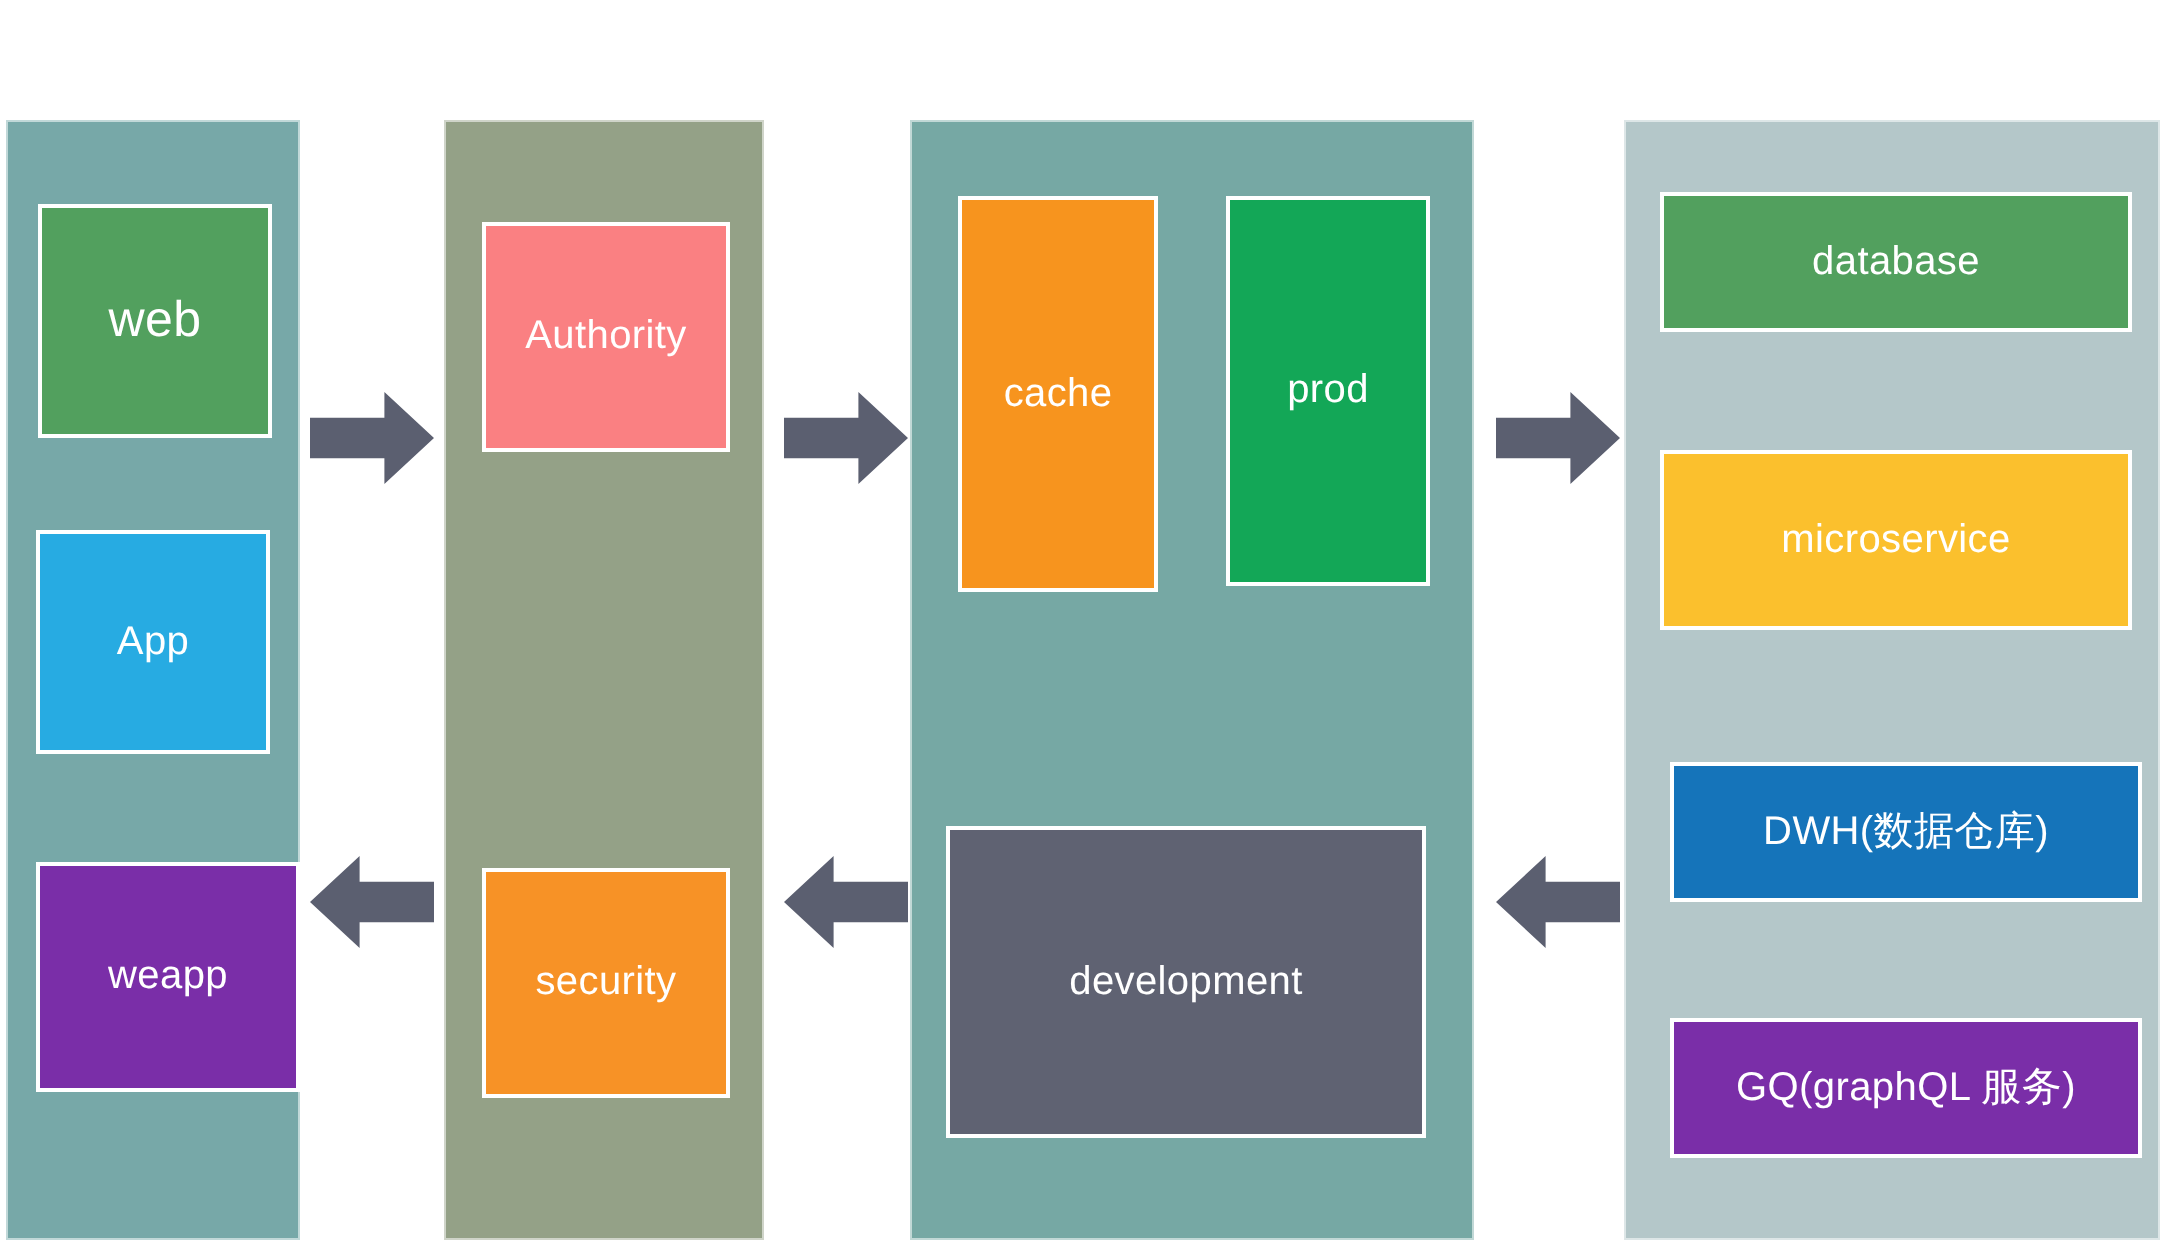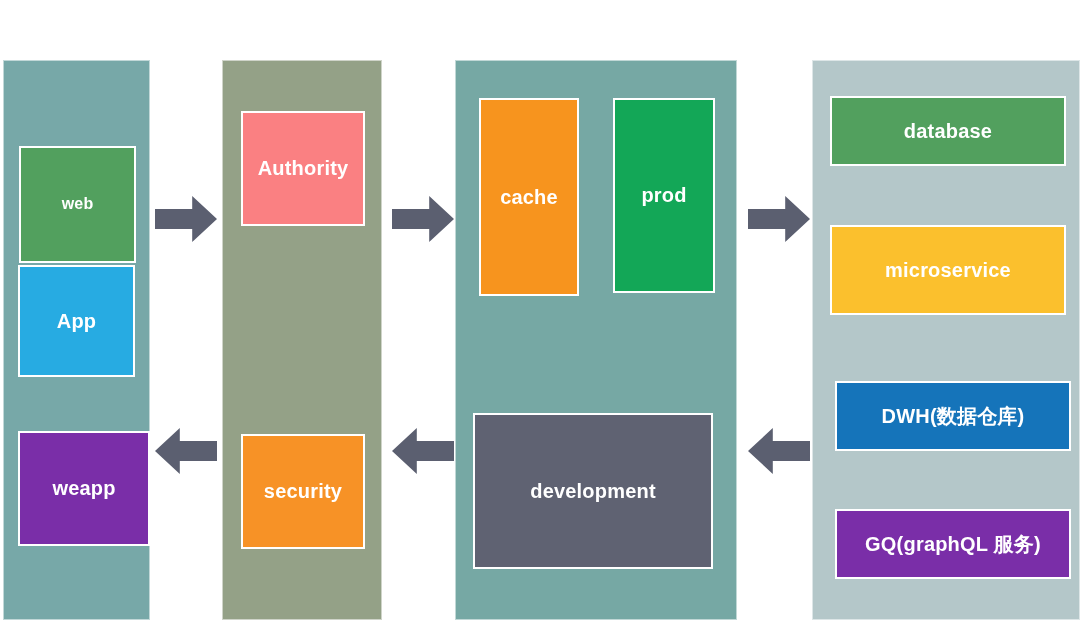--- a/index.html
+++ b/index.html
@@ -41,36 +41,35 @@
     color: #ffffff;
     text-align: center;
     line-height: 1.15;
     letter-spacing: 0.2px;
   }
 
   .label {
     display: block;
     padding: 0 4px;
     white-space: nowrap;
-    font-weight: bold;
   }
 
   
   .arrow {
     position: absolute;
   }
   .arrow svg { display: block; }
 </style>
 </head>
 <body>
 
 <div class="stage">
   <div id="columns-root">
       <div class="column" style="left: 3px; top: 60px; width: 147px; height: 560px; background: rgb(119, 168, 168);">
-        <div class="box" style="left: 15px; top: 41px; width: 117px; height: 117px; background: rgb(82, 160, 94); font-size: 16px; margin-top: 44px;">
+        <div class="box" style="left: 15px; top: 41px; width: 117px; height: 117px; background: rgb(82, 160, 94); font-size: 25px;">
           <span class="label">web</span>
         </div>
         <div class="box" style="left: 14px; top: 204px; width: 117px; height: 112px; background: rgb(39, 171, 226); font-size: 20px;">
           <span class="label">App</span>
         </div>
         <div class="box" style="left: 14px; top: 370px; width: 132px; height: 115px; background: rgb(122, 46, 168); font-size: 20px;">
           <span class="label">weapp</span>
         </div>
       </div>
       <div class="column" style="left: 222px; top: 60px; width: 160px; height: 560px; background: rgb(148, 161, 135);">

